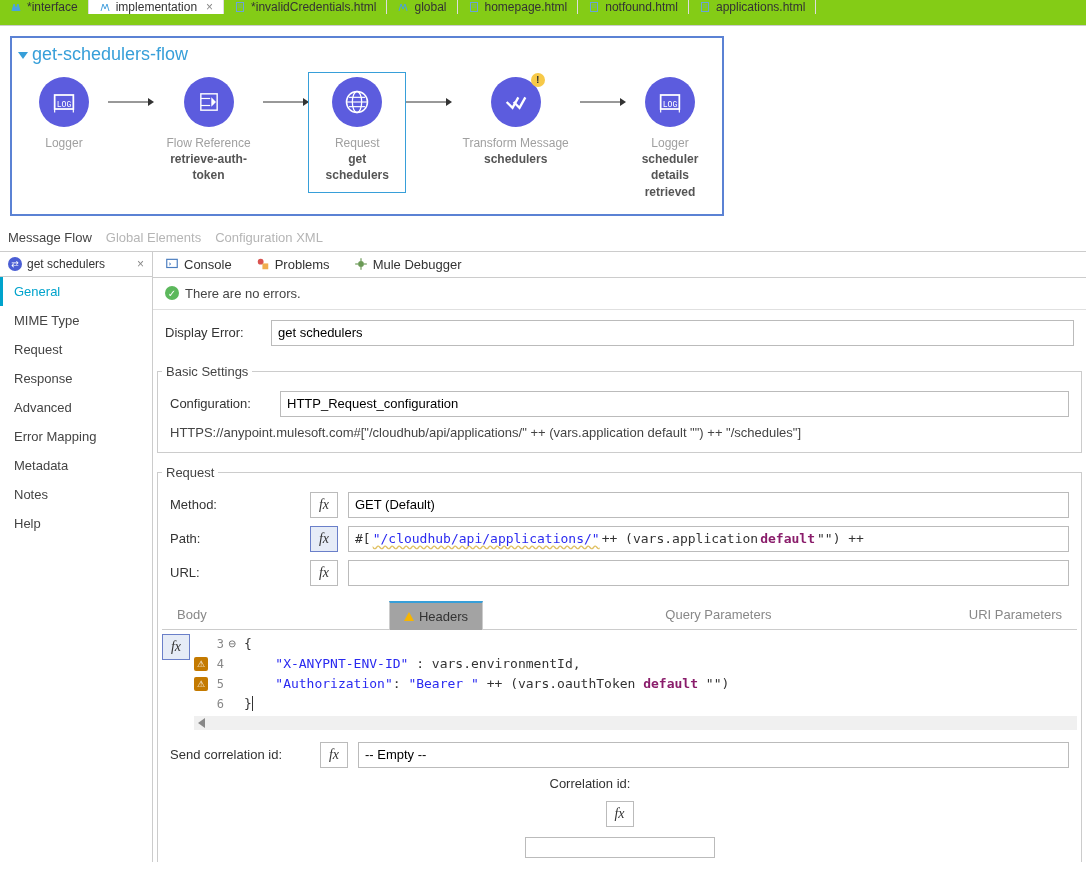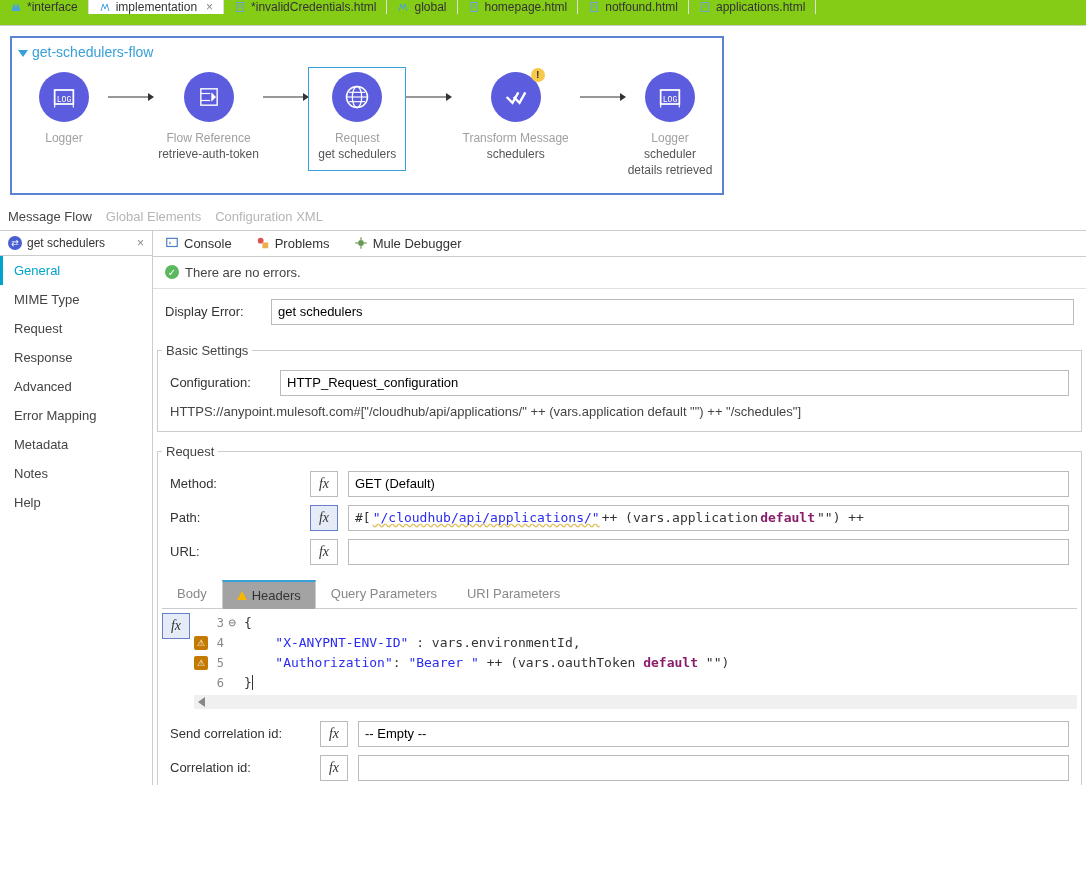--- a/index.html
+++ b/index.html
@@ -5,29 +5,29 @@
   * { box-sizing: border-box; margin: 0; padding: 0; }
   body { font-family: -apple-system, "Segoe UI", Tahoma, sans-serif; font-size: 13px; color: #333; background: #fff; width: 1086px; }
   .tabbar { display: flex; background: #84cc16; border-bottom: 1px solid #ccc; height: 26px; align-items: flex-start; }
   .tabbar .tab { display: flex; align-items: center; padding: 0 10px; gap: 5px; border-right: 1px solid #ddd; cursor: pointer; font-size: 12px; }
   .tabbar .tab.active { background: #fff; }
   .tabbar .tab .close { color: #888; font-size: 12px; margin-left: 4px; cursor: pointer; }
   .mule-icon { width: 12px; height: 14px; }
   .file-icon { width: 12px; height: 14px; }
   .flow-container { padding: 10px 10px 8px 10px; }
   .flow-box { border: 2px solid #5b82d4; width: 714px; padding: 8px 8px 14px 8px; position: relative; }
-  .flow-title { color: #379fd9; font-size: 14px; position: relative; left: -2px; top: -2px; }
+  .flow-title { color: #379fd9; font-size: 18px; position: relative; left: -2px; top: -2px; }
   .flow-title .tri { display:inline-block; width:0;height:0;border-left:5px solid transparent;border-right:5px solid transparent;border-top:7px solid #379fd9; margin-right:4px; vertical-align: middle;}
   .nodes { display: flex; align-items: flex-start; margin-top: 10px; }
   .node { display: flex; flex-direction: column; align-items: center; text-align: center; }
   .node .circle { width: 50px; height: 50px; border-radius: 50%; background: #5c5cde; display: flex; align-items: center; justify-content: center; font-family: Liberation Mono, monospace; }
   .node .circle svg { width: 28px; height: 28px; }
   .node-labels { margin-top: 8px; font-size: 12px; line-height: 1.35; }
   .node-labels .type { color: #a0a0a0; }
-  .node-labels .name { color: #555; }
+  .node-labels .name { color: #555; font-weight: bold; }
   .arrow { width: 48px; height: 50px; display: flex; align-items: center; justify-content: center; }
   .arrow svg { width: 46px; height: 10px; }
   .node.selected { border: 1px solid #379fd9; padding: 4px 8px 8px 8px; margin: -5px -1px 0 -1px; }
   .warn-badge { position: relative; }
   .warn-badge::after { content:"!"; position:absolute; top:-4px; right:-4px; width:14px; height:14px; background:#f7c948; color:#333; font-size:10px; font-weight:bold; border-radius:50%; display:flex; align-items:center; justify-content:center; }
   .subtabs { display: flex; gap: 14px; padding: 6px 8px; font-size: 13px; color: #444; }
   .subtabs .st { cursor:pointer; }
   .subtabs .st.inactive { color: #b5b5b5; }
   .lower { display: flex; border-top: 1px solid #ccc; }
   .leftpanel { width: 153px; border-right: 1px solid #ccc; background:#fff; }
@@ -50,21 +50,21 @@
   .sub-row { display:flex; align-items:center; padding: 4px 12px; gap:10px; }
   .sub-row label { width: 100px; }
   .sub-row input.wide { flex:1; height:26px; border:1px solid #bbb; padding: 2px 6px; font-size:13px; }
   .fx { width:28px; height:26px; border:1px solid #bbb; display:flex; align-items:center; justify-content:center; font-style:italic; font-family: Georgia, serif; font-size:14px; background:#fff; cursor:pointer; flex-shrink:0;}
   .fx.on { background:#e6ecf7; border-color:#6a7fc9;}
   .url-row { padding: 4px 12px; color:#444; font-size:13px; }
   .path-input { flex:1; height:26px; border:1px solid #bbb; padding:2px 6px; font-family: "Lucida Console", Monaco, monospace; font-size:13px; display:flex; align-items:center; gap:2px; white-space:nowrap; overflow:hidden;}
   .path-input .str { color:#2a2af0; text-decoration: underline wavy #e0c060; text-decoration-skip-ink: none;}
   .path-input .code { color:#333; }
   .path-input .kw { color:#8a1d6b; font-weight:bold; }
-  .inner-tabs { display:flex; border-bottom:1px solid #ccc; margin: 10px 4px 0 4px; }
+  .inner-tabs { display:flex; border-bottom:1px solid #ccc; margin: 10px 4px 0 4px; justify-content: space-between; }
   .inner-tabs .itab { padding: 6px 14px; font-size:13px; cursor:pointer; border:1px solid transparent; border-bottom:none; display:flex; align-items:center; gap:5px;}
   .inner-tabs .itab.inactive { color:#888; }
   .inner-tabs .itab.active { border-color:#ccc; border-top: 2px solid #379fd9; background:#a3a3a3; position:relative; top:1px;}
   .warn-tri { width:0;height:0;border-left:5px solid transparent;border-right:5px solid transparent;border-bottom:9px solid #f7b500; position:relative;}
   .editor-wrap { display:flex; margin: 4px 4px 0 4px; gap:4px; align-items:flex-start;}
   .code-gutter { display:flex; flex-direction:column; }
   .gutter-row { display:flex; height:20px; align-items:center; }
   .gutter-mark { width:14px; height:14px; background:#c47a00; border-radius:2px; font-size:9px; color:#fff; display:flex; align-items:center; justify-content:center;}
   .lnum { width:20px; text-align:right; color:#888; font-size:12px; font-family: monospace; padding-right:4px;}
   .fold { width:12px; font-size:10px; color:#666; }
@@ -380,20 +380,20 @@
       </div>
       <div class="code-scroll">
           <span class="lar"></span>
         </div>
 
       <div class="sub-row wider" style="padding-left:12px;">
         <label>Send correlation id:</label>
         <span class="fx">fx</span>
         <input class="wide" value="-- Empty --" style="">
       </div>
-      <div class="sub-row wider" style="padding-left:12px;">
+      <div class="sub-row wider" style="padding-left:12px;flex-direction:column;">
         <label>Correlation id:</label>
         <span class="fx">fx</span>
         <input class="wide" style="">
       </div>
     </fieldset>
   </div>
 </div>
 
 </body></html>

